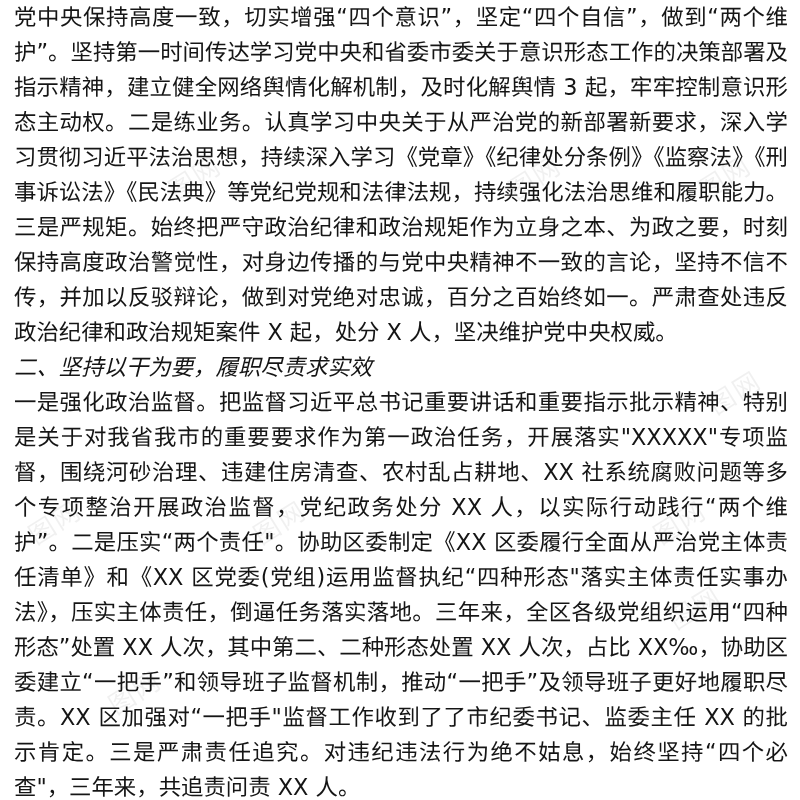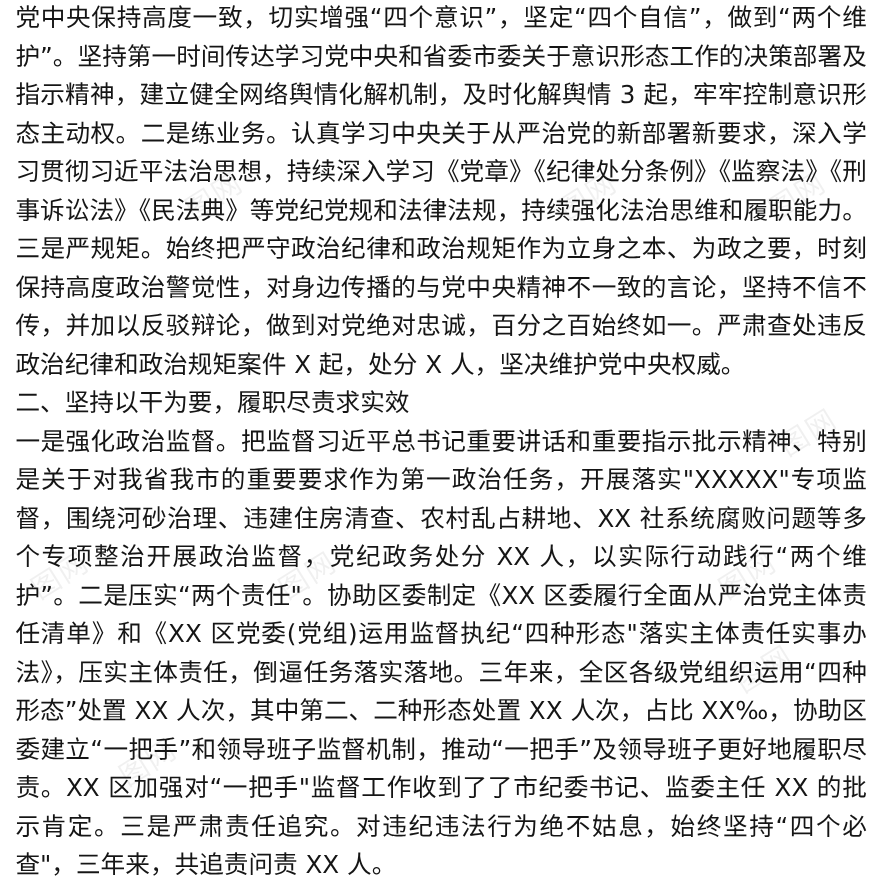--- a/index.html
+++ b/index.html
@@ -68,20 +68,21 @@
     font-family: "DejaVu Sans", "Liberation Sans", sans-serif;
     -webkit-font-smoothing: none;
   }
   
   .para.flow {
     text-align: justify;
     text-align-last: left;
   }
   .para.short {
     text-align: left;
+    font-style: italic;
   }
 </style>
 </head>
 <body>
 
 <div id="page">
 
   <div id="watermark-layer">
       <span class="wm" style="left: 160px; top: 175px; opacity: 0.055; color: rgb(0, 0, 0); transform: rotate(-32deg);">图网</span>
       <span class="wm" style="left: 500px; top: 175px; opacity: 0.055; color: rgb(0, 0, 0); transform: rotate(-32deg);">图网</span>

